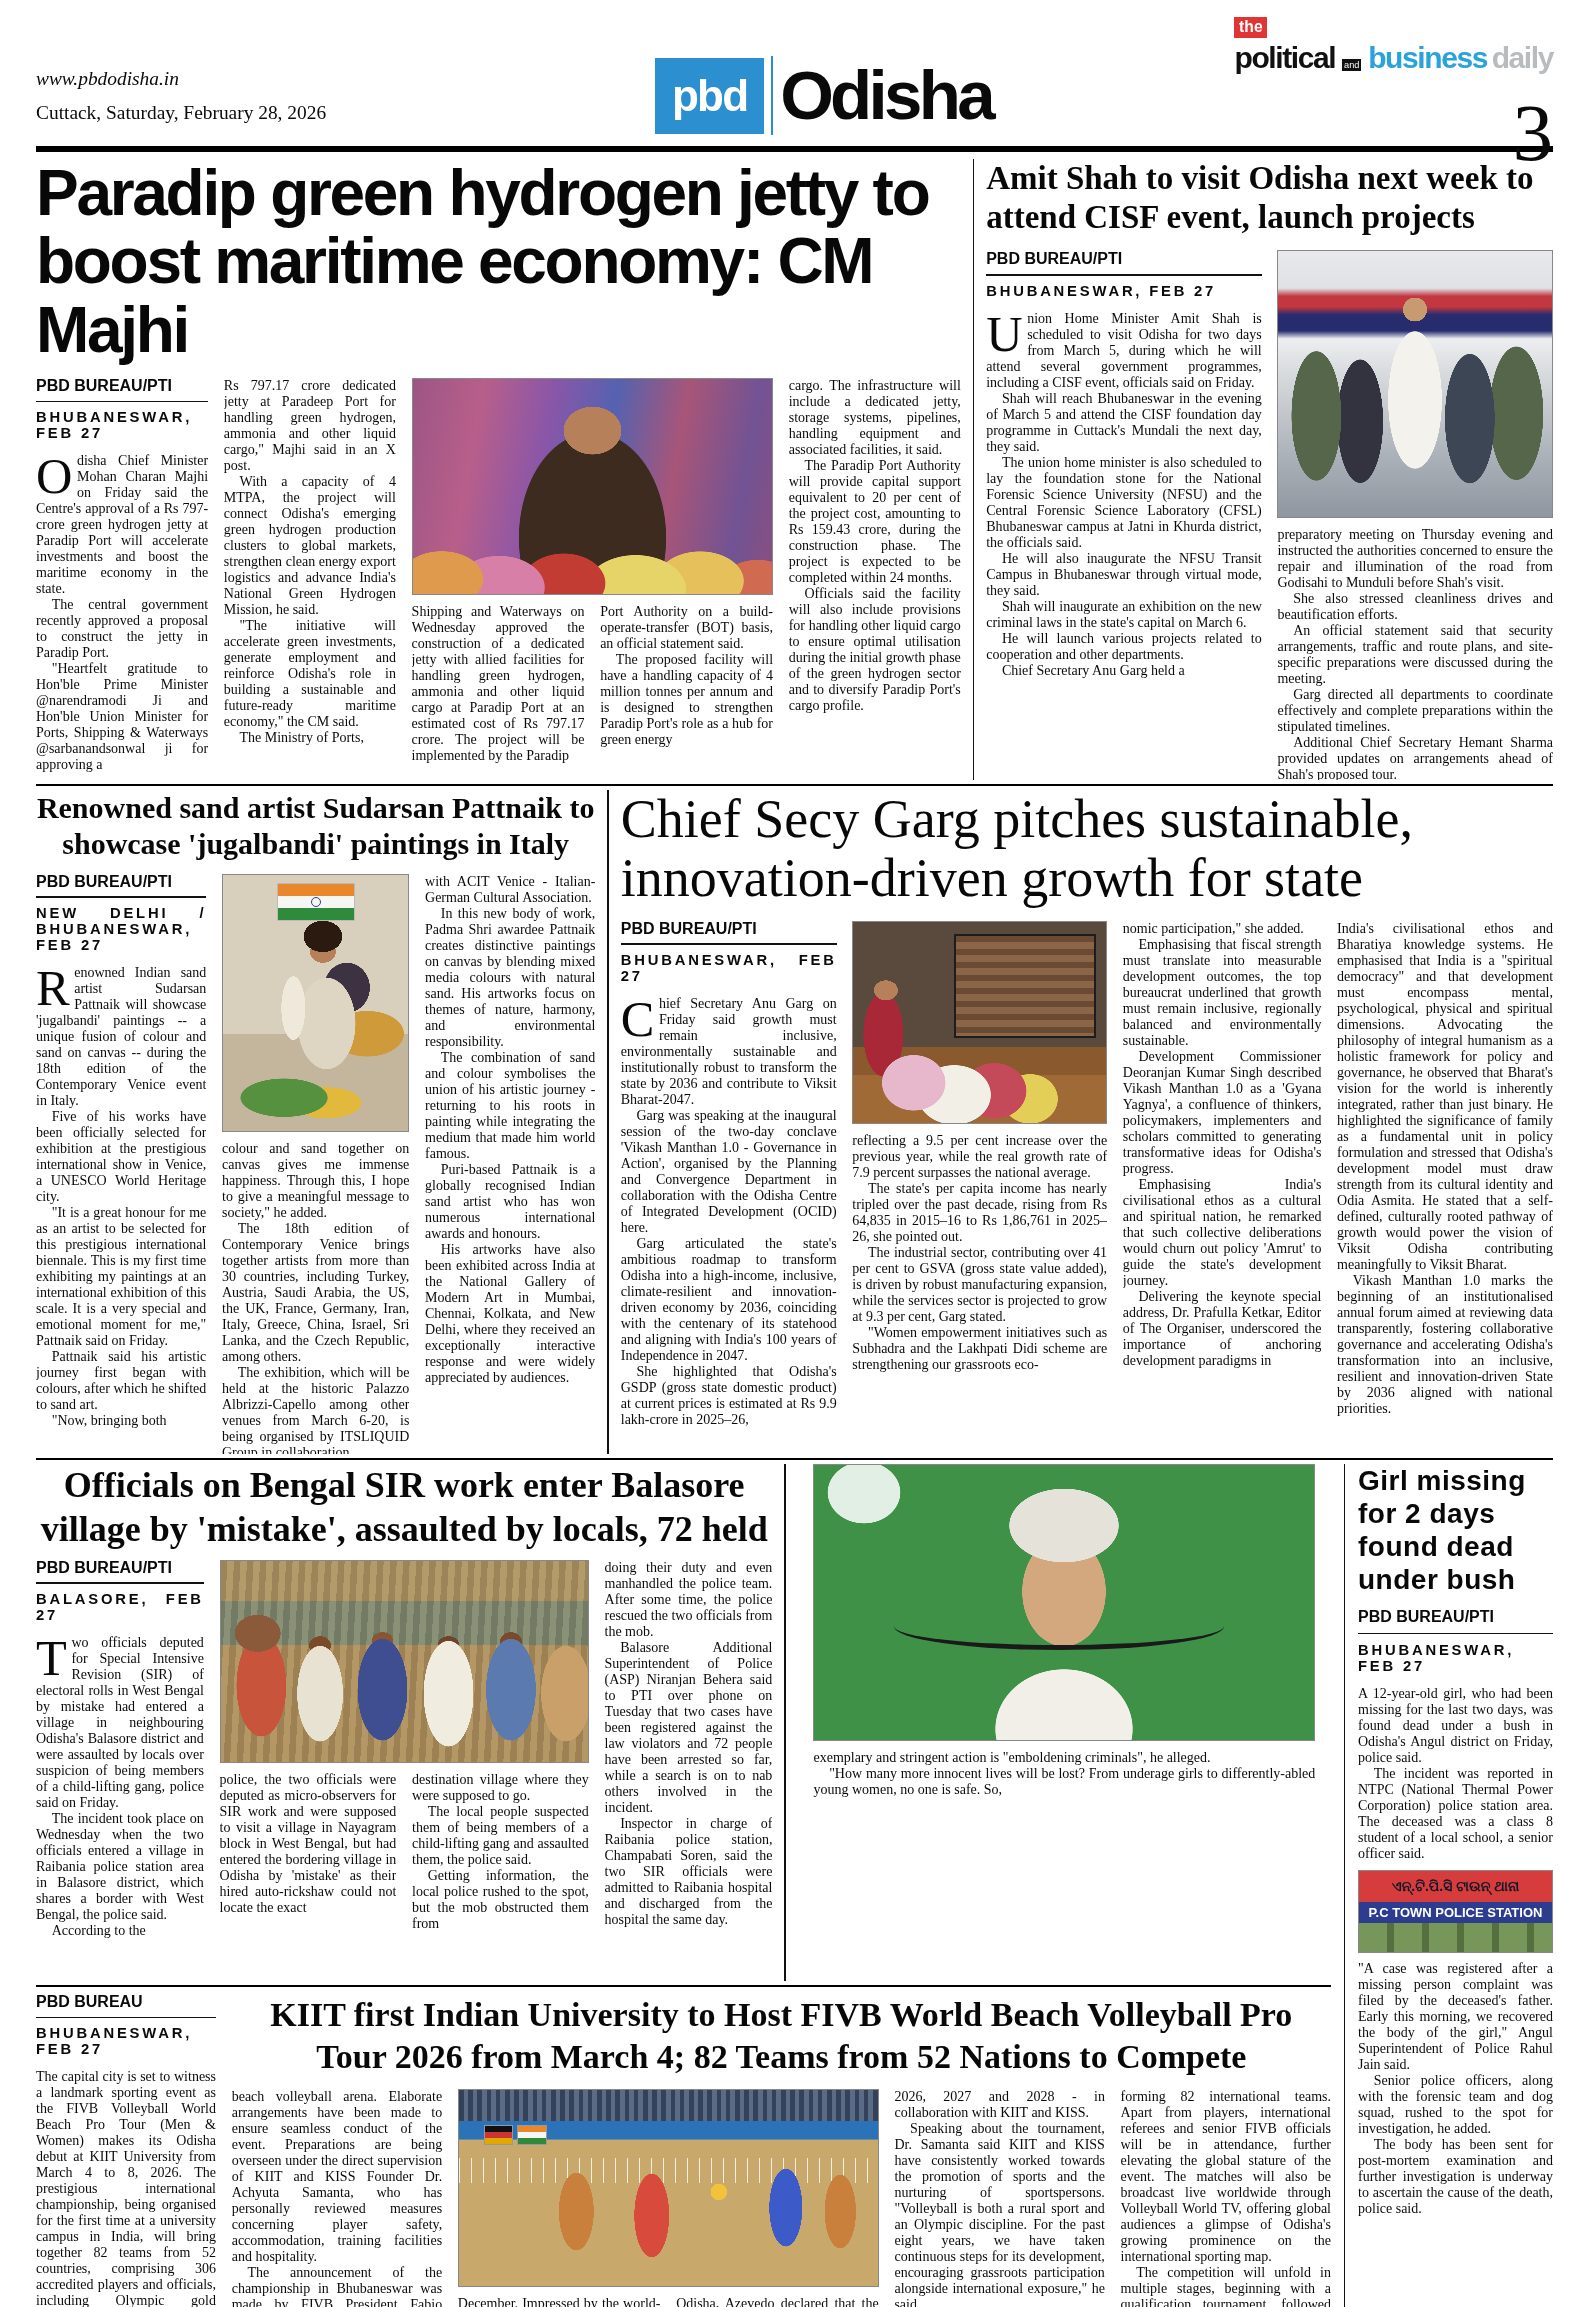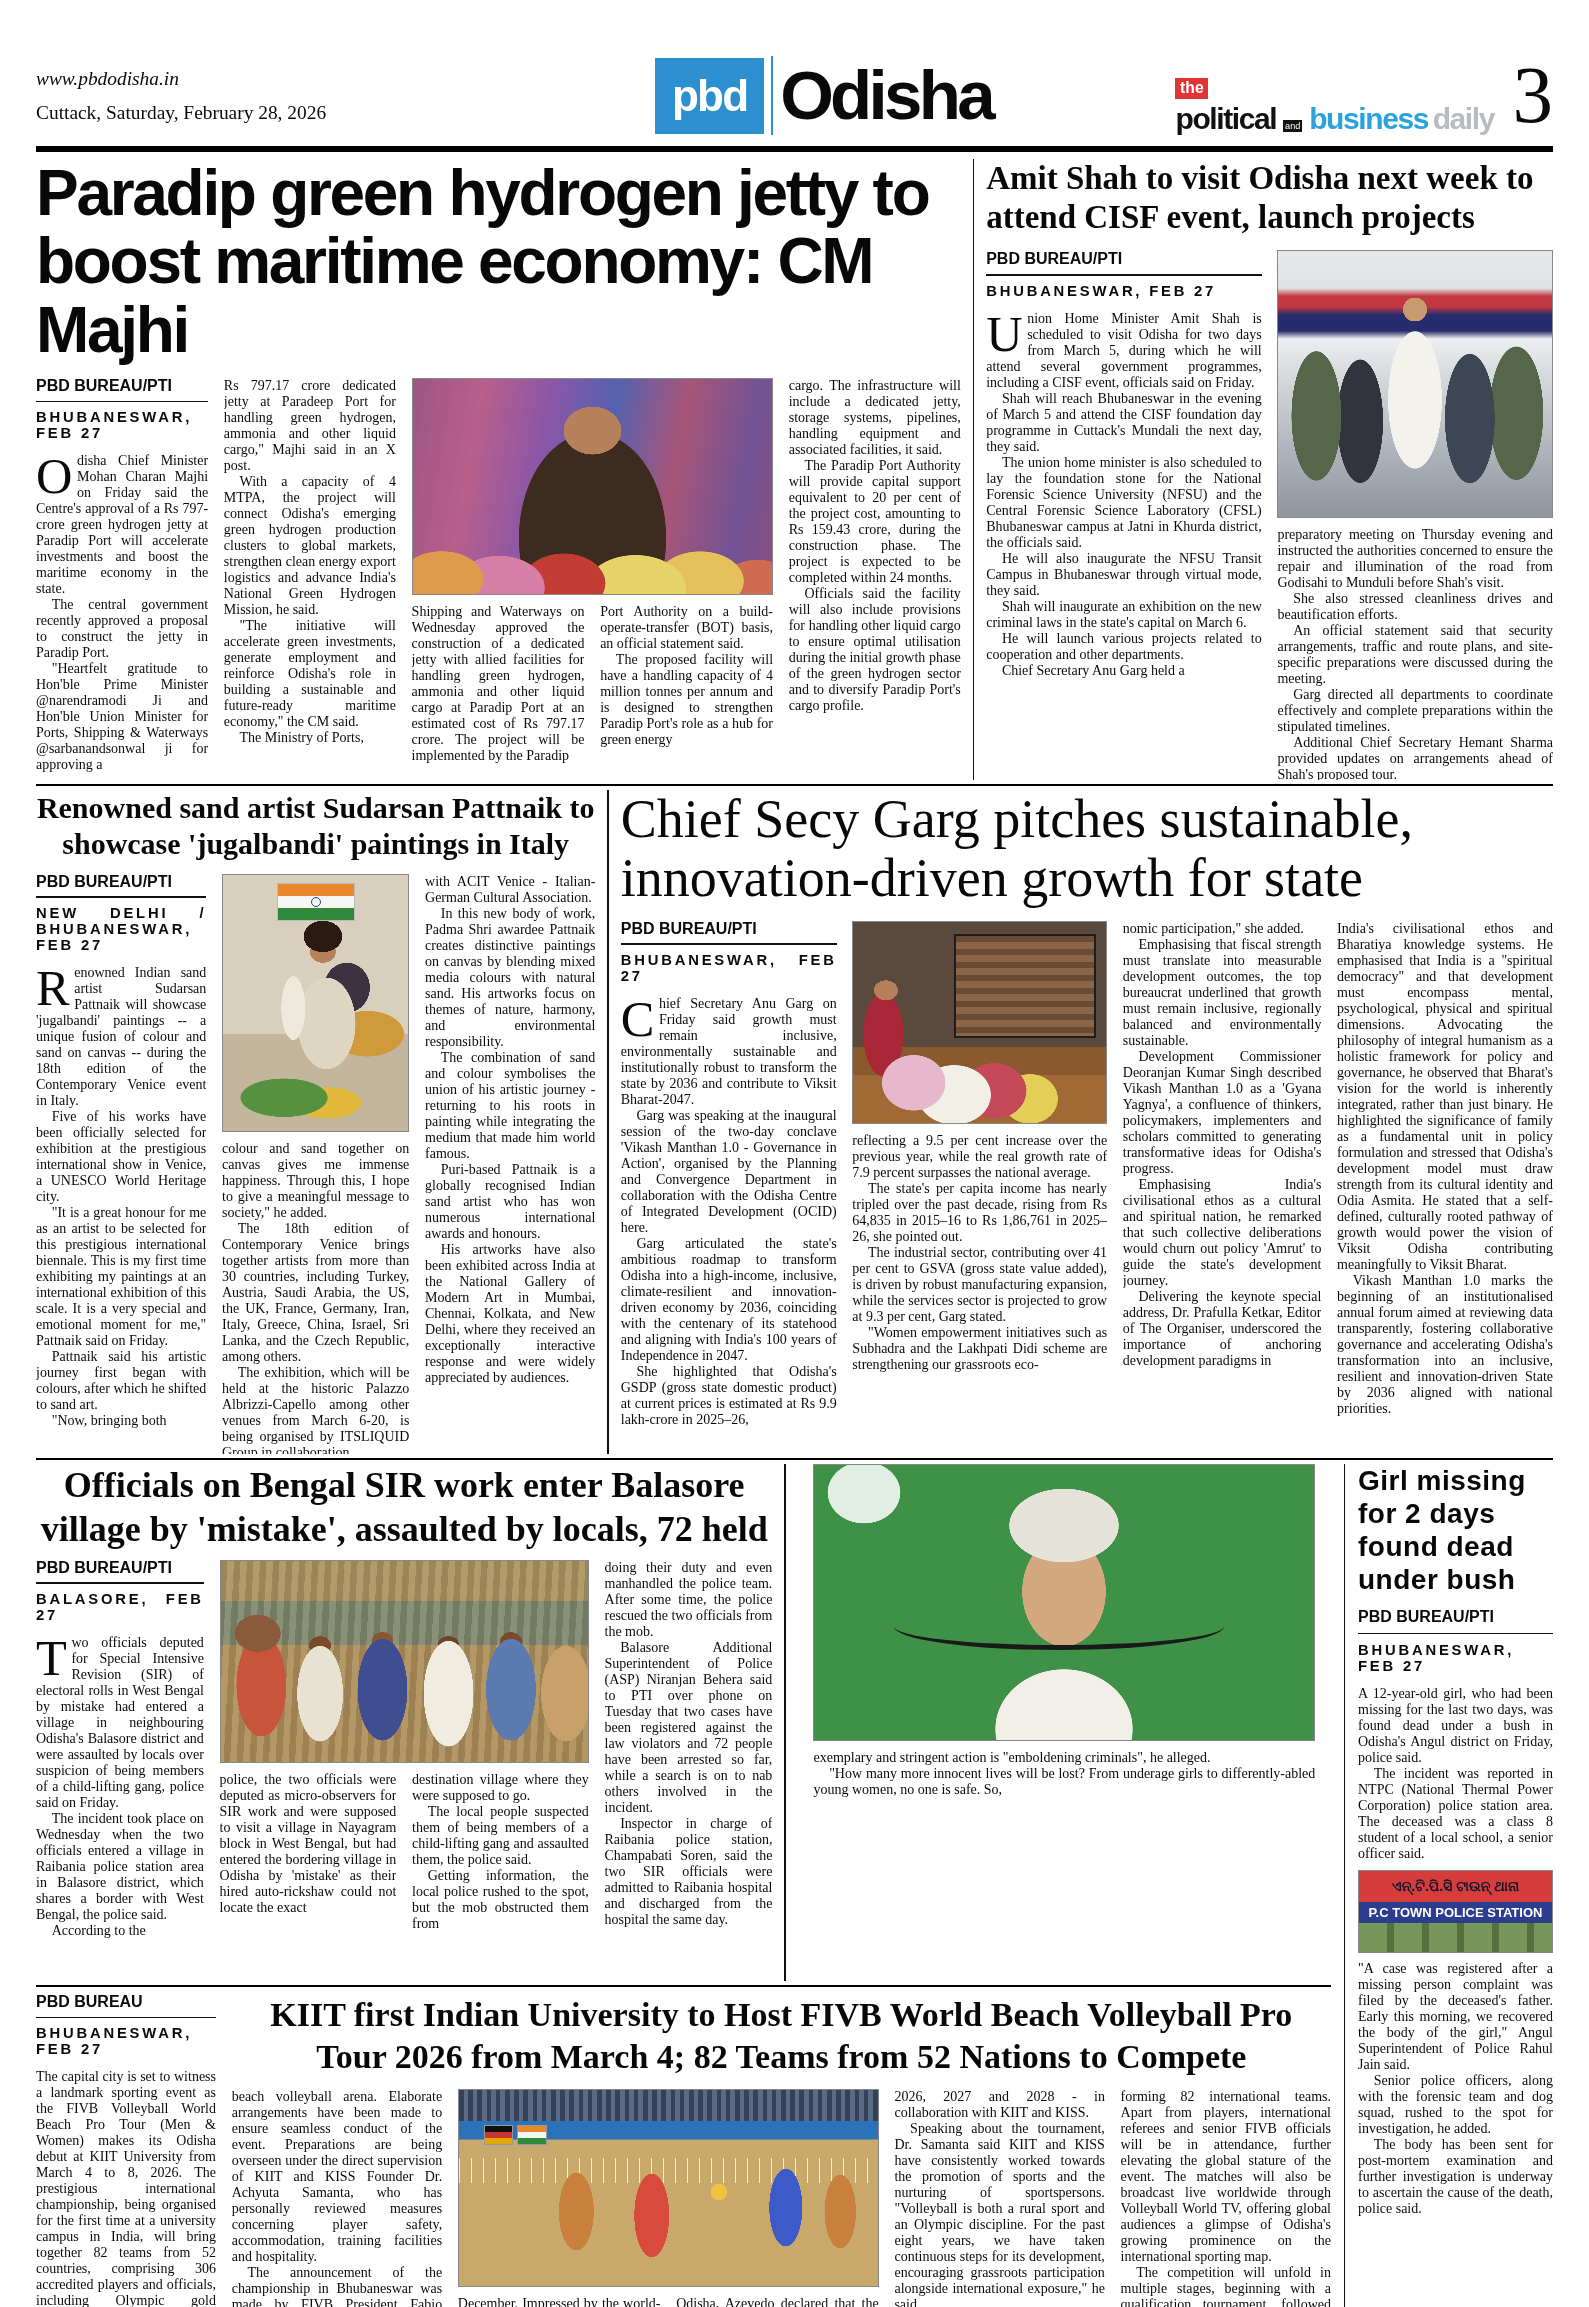--- a/index.html
+++ b/index.html
@@ -10,21 +10,21 @@
   
   .masthead { display:flex; align-items:center; height:85px; }
   .mh-left { width:351px; }
   .mh-site { font-style:italic; font-size:19.4px; }
   .mh-date { font-size:19.4px; margin-top:12px; }
   .mh-center { display:flex; align-items:center; gap:6.5px; margin-left:268px; }
   .pbd-box { background:#2b8fd0; color:#fff; font-family:"Liberation Sans",sans-serif;
              font-weight:bold; font-size:44px; padding:13px 17px; letter-spacing:-1.8px; }
   .pbd-odisha { font-family:"Liberation Sans",sans-serif; font-weight:bold; font-size:69px;
                 letter-spacing:-3.7px; border-left:2.8px solid #2b8fd0; padding-left:7.4px; }
-  .mh-right { margin-left:auto; display:flex; align-items:flex-end; gap:18.5px; }
+  .mh-right { margin-left:auto; display:flex; align-items:flex-end; gap:18.5px;flex-direction:column; }
   .brand { display:flex; flex-direction:column; align-items:flex-start; }
   .brand-the { background:#e03535; color:#fff; font-family:"Liberation Sans",sans-serif;
                font-weight:bold; font-size:15.7px; padding:1.8px 4.6px; margin-bottom:2.8px; }
   .brand-row { display:flex; align-items:baseline; }
   .brand-political { font-family:"Liberation Sans",sans-serif; font-weight:bold; font-size:30px; letter-spacing:-1.4px; color:#111; }
   .brand-and { background:#111; color:#fff; font-family:"Liberation Sans",sans-serif; font-size:9.2px; padding:0.9px 1.8px; margin:0 7px; }
   .brand-business { font-family:"Liberation Sans",sans-serif; font-weight:bold; font-size:30px; letter-spacing:-1.4px; color:#2aa3dc; }
   .brand-daily { font-family:"Liberation Sans",sans-serif; font-weight:bold; font-size:30px; letter-spacing:-1.4px; color:#b9bcbf; margin-left:4.6px; }
   .page-num { font-size:81px; line-height:1; }
   .masthead-rule { height:6px; background:#000; margin-top:8.3px; }

